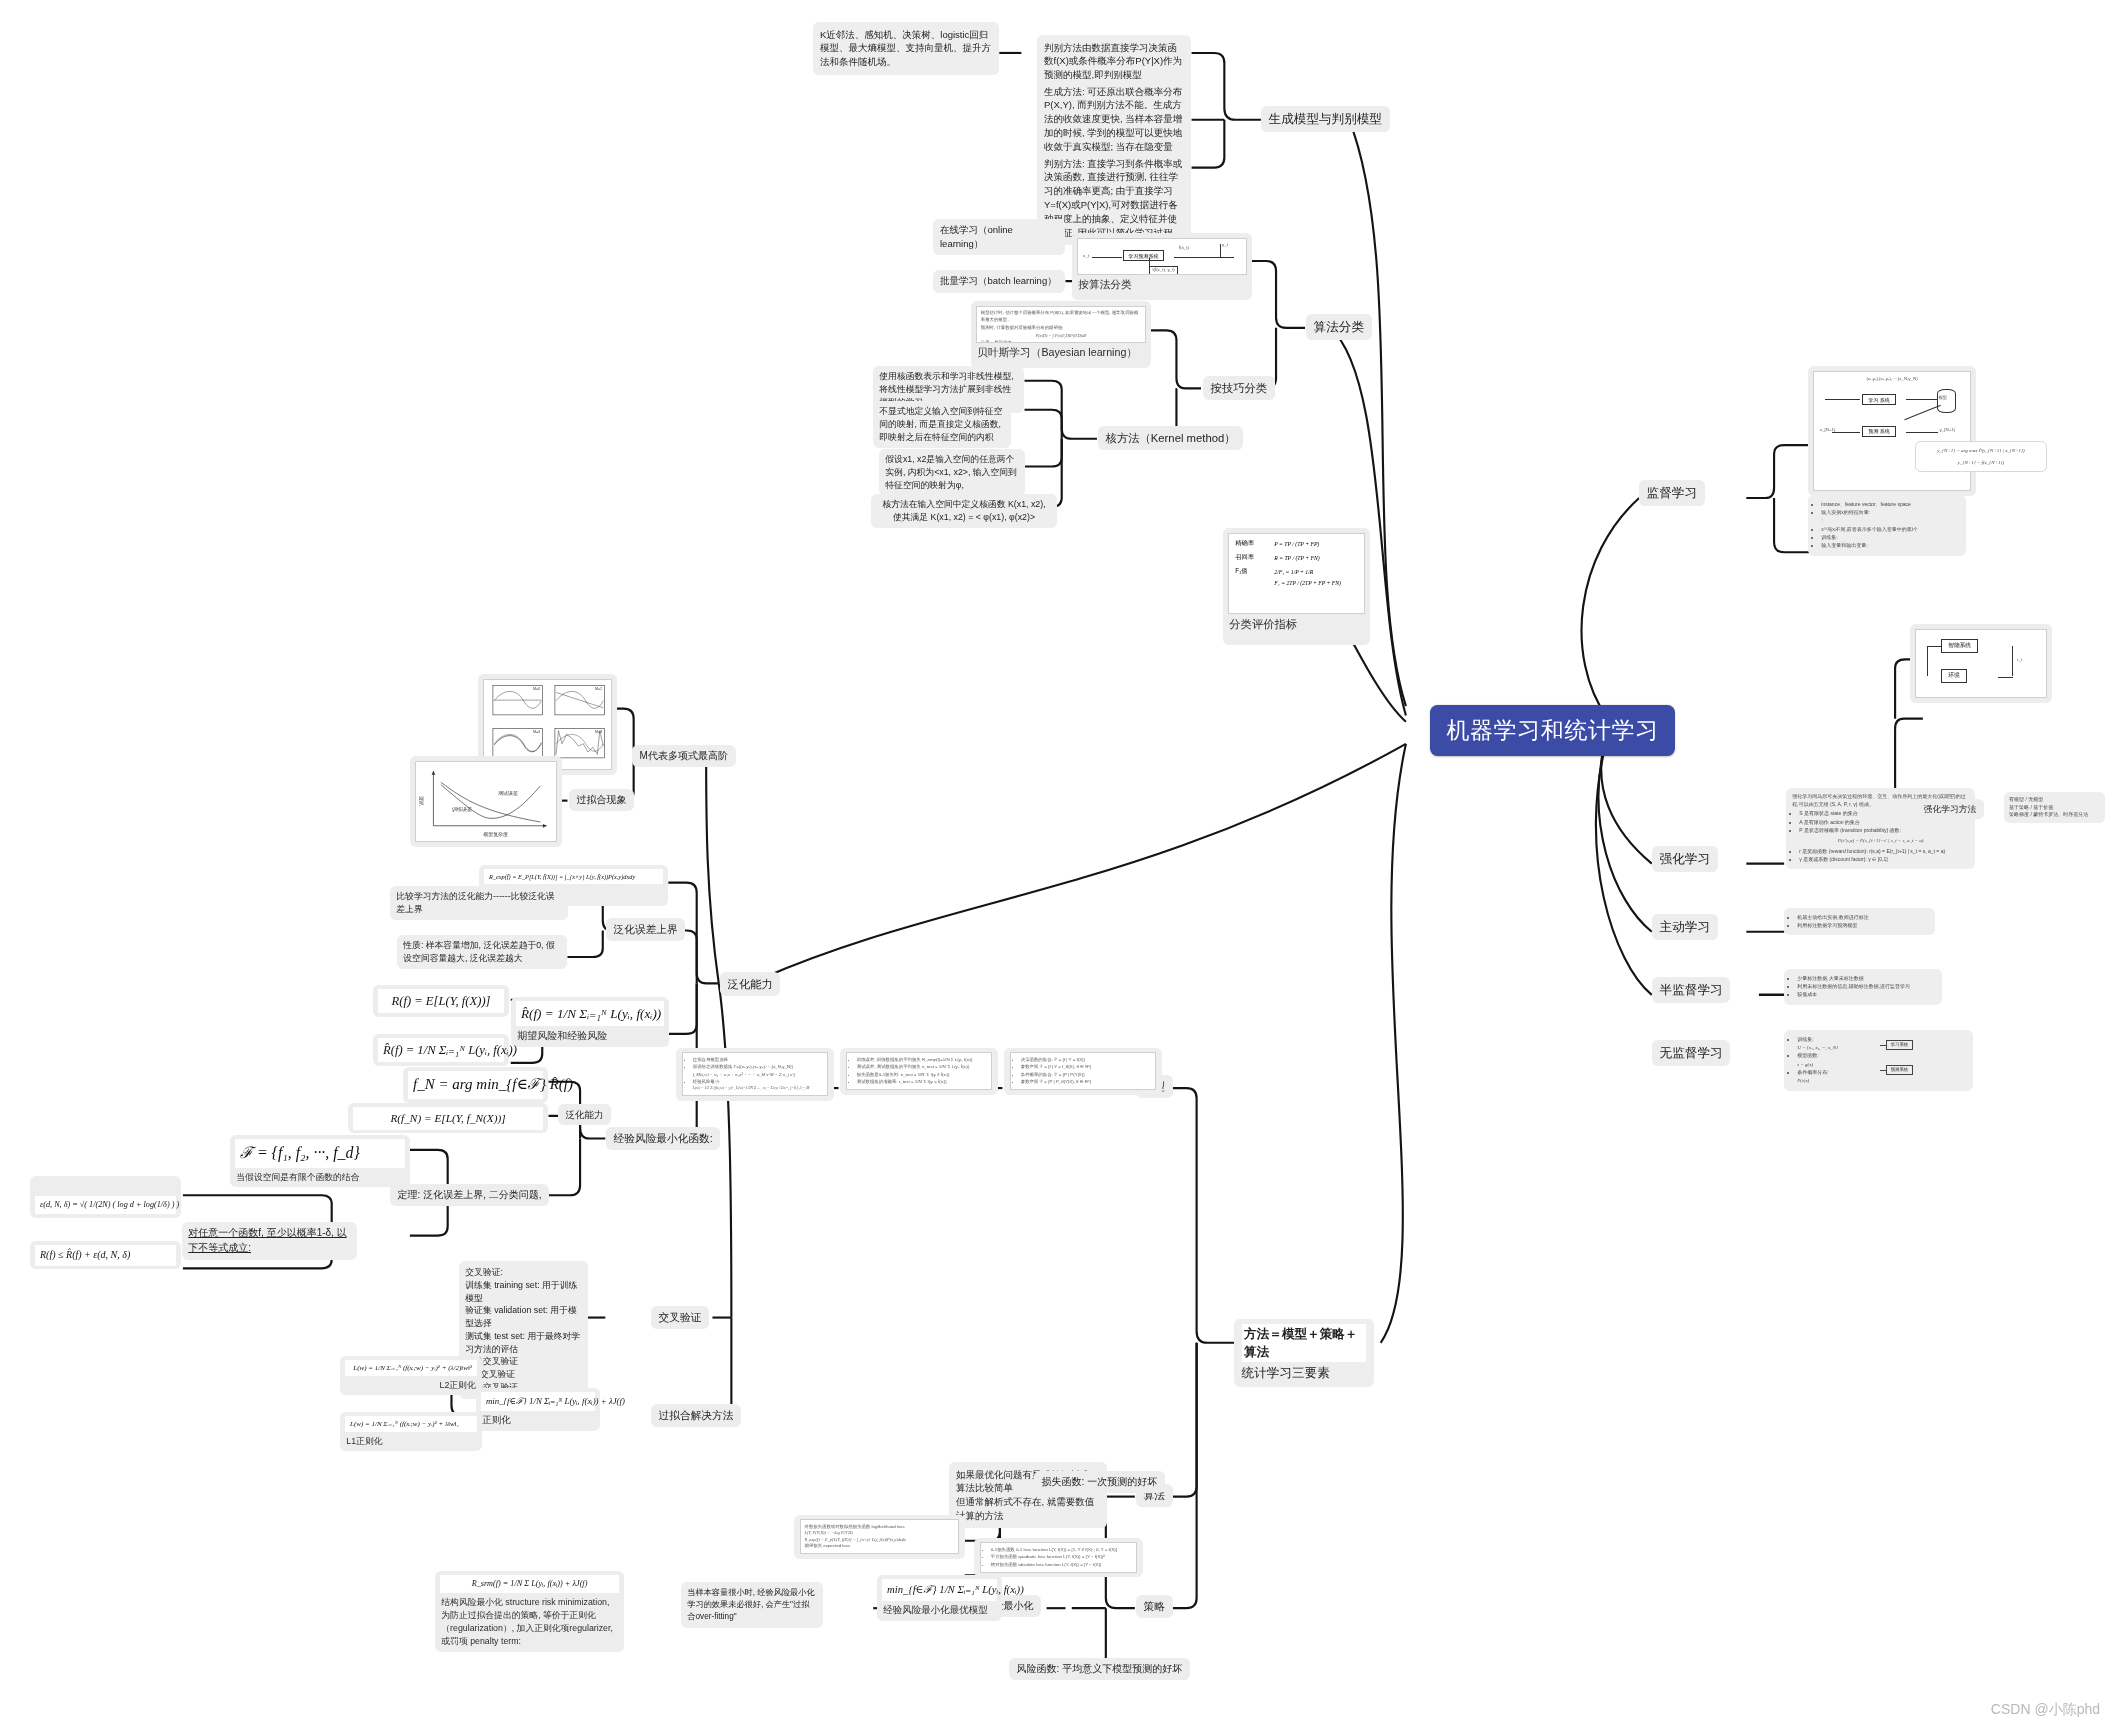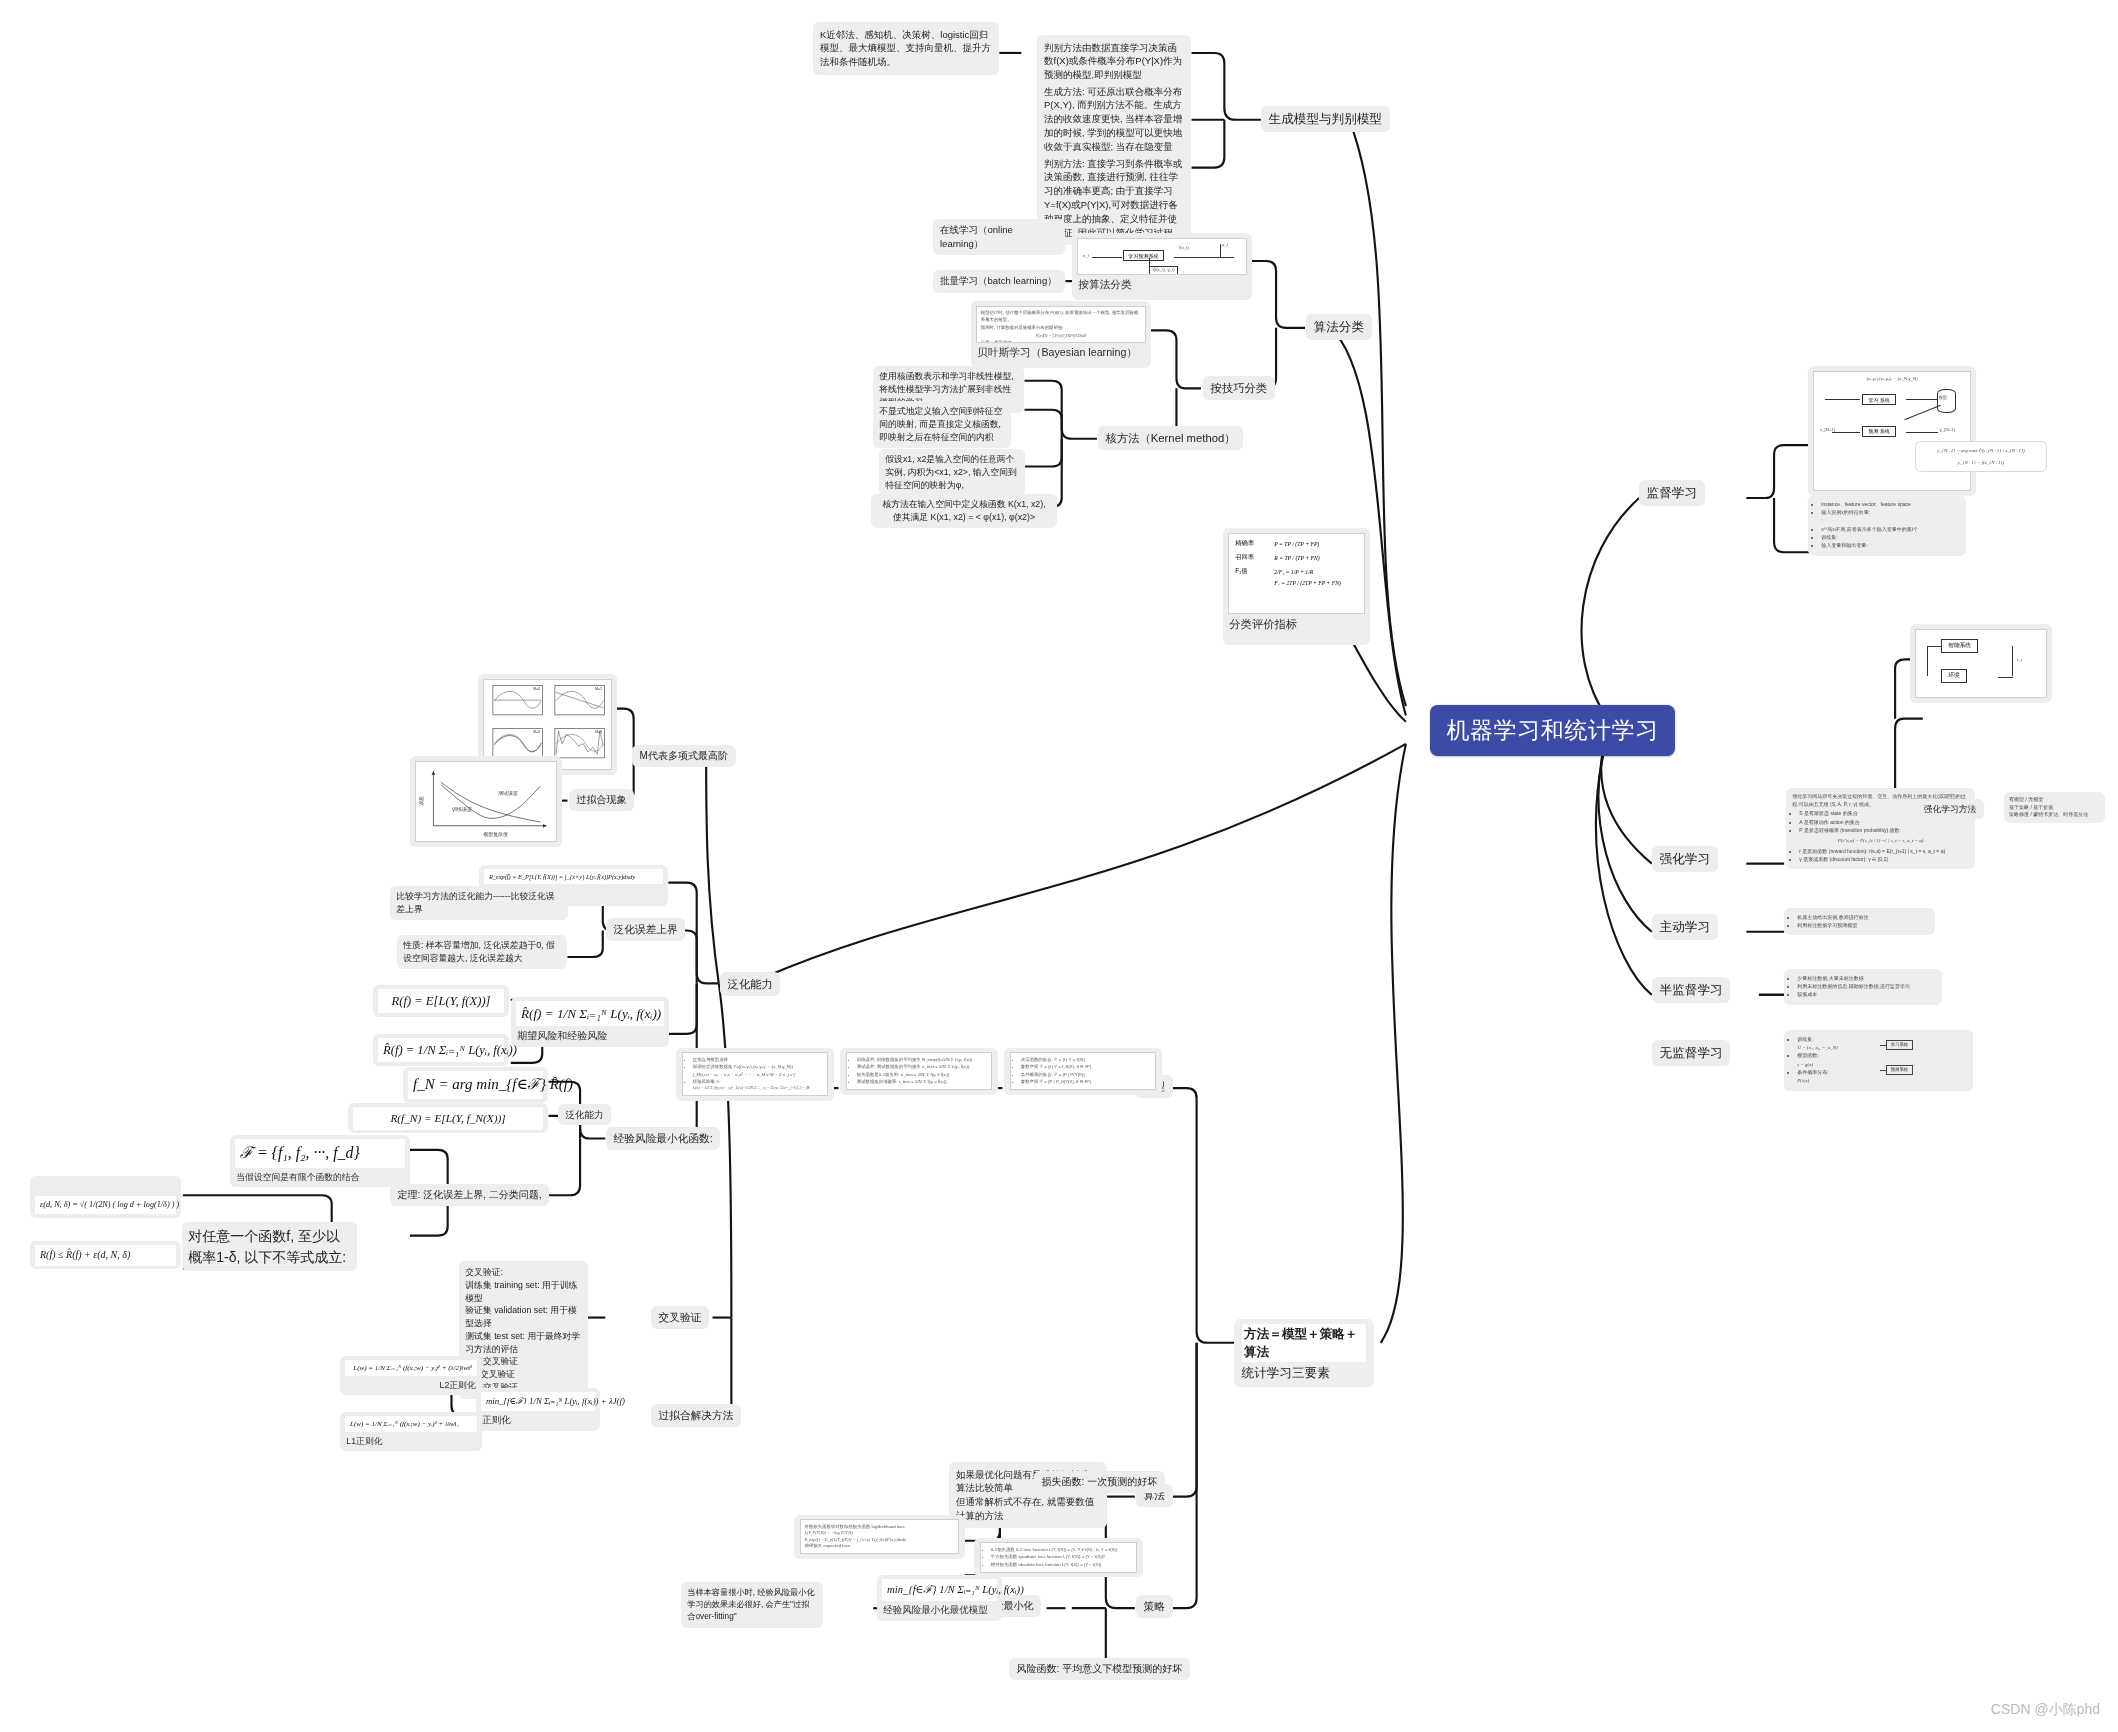--- a/index.html
+++ b/index.html
@@ -390,20 +390,24 @@
 
   <div class="node lbl" style="left:896px;top:1595px;font-size:10px;">经验最小化和结构风险最小化</div>
 
   <div class="node formula" style="left:877px;top:1575px;width:125px;">
     <span class="fx" style="font-size:10.7px;text-align:center;">min_{f∈ℱ} 1/N Σᵢ₌₁ᴺ L(yᵢ, f(xᵢ))</span>
     <span class="cap" style="font-size:9.5px;">经验风险最小化最优模型</span>
   </div>
 
   <div class="node" style="left:681px;top:1582px;width:142px;font-size:8.2px;padding:5px 6.3px;">当样本容量很小时, 经验风险最小化学习的效果未必很好, 会产生"过拟合over-fitting"</div>
 
+  <div class="node formula" style="left:435px;top:1571px;width:189px;">
+    <span class="fx" style="font-size:8.2px;text-align:center;">R_srm(f) = 1/N Σ L(yᵢ, f(xᵢ)) + λJ(f)</span>
+    <span class="cap" style="font-size:8.8px;line-height:1.5;">结构风险最小化 structure risk minimization, 为防止过拟合提出的策略, 等价于正则化（regularization）, 加入正则化项regularizer, 或罚项 penalty term:</span>
+  </div>
 
   <div class="node lbl" style="left:720px;top:972px;font-size:11.3px;">泛化能力</div>
 
   <div class="node formula" style="left:479px;top:865px;width:189px;">
     <span class="fx" style="font-size:6.3px;">R_exp(f̂) = E_P[L(Y, f̂(X))] = ∫_{x×y} L(y, f̂(x))P(x,y)dxdy</span>
     <span class="cap" style="font-size:10.7px;">泛化误差</span>
   </div>
 
   <div class="node lbl" style="left:606px;top:918px;font-size:10.7px;">泛化误差上界</div>
   <div class="node" style="left:390px;top:886px;width:178px;font-size:8.8px;padding:4.4px 6.3px;">比较学习方法的泛化能力------比较泛化误差上界</div>
@@ -428,21 +432,21 @@
     <span class="fx" style="font-size:11.3px;text-align:center;">R(f_N) = E[L(Y, f_N(X))]</span>
   </div>
 
   <div class="node lbl" style="left:558px;top:1104px;font-size:9.5px;">泛化能力</div>
 
   <div class="node lbl" style="left:390px;top:1184px;font-size:10px;">定理: 泛化误差上界, 二分类问题,</div>
   <div class="node formula" style="left:230px;top:1135px;width:180px;">
     <span class="fx" style="font-size:15.8px;">ℱ = {f₁, f₂, ···, f_d}</span>
     <span class="cap" style="font-size:8.8px;">当假设空间是有限个函数的结合</span>
   </div>
-  <div class="node" style="left:182px;top:1222px;width:175px;font-size:14px;padding:4.4px 6.3px;">对任意一个函数f, 至少以概率1-δ, 以下不等式成立:</div>
+  <div class="node" style="left:182px;top:1222px;width:175px;font-size:10px;padding:4.4px 6.3px;text-decoration:underline;">对任意一个函数f, 至少以概率1-δ, 以下不等式成立:</div>
   <div class="node formula" style="left:30px;top:1176px;width:151px;">
     <span class="fx" style="font-size:8.2px;margin-top:16px;">ε(d, N, δ) = √( 1/(2N) ( log d + log(1/δ) ) )</span>
   </div>
   <div class="node formula" style="left:30px;top:1241px;width:151px;">
     <span class="fx" style="font-size:10px;">R(f) ≤ R̂(f) + ε(d, N, δ)</span>
   </div>
 
   <div class="node lbl" style="left:651px;top:1306px;font-size:10.7px;">交叉验证</div>
   <div class="node" style="left:459px;top:1261px;width:129px;font-size:8.8px;padding:5px 6.3px;">
     <div>交叉验证:</div>

